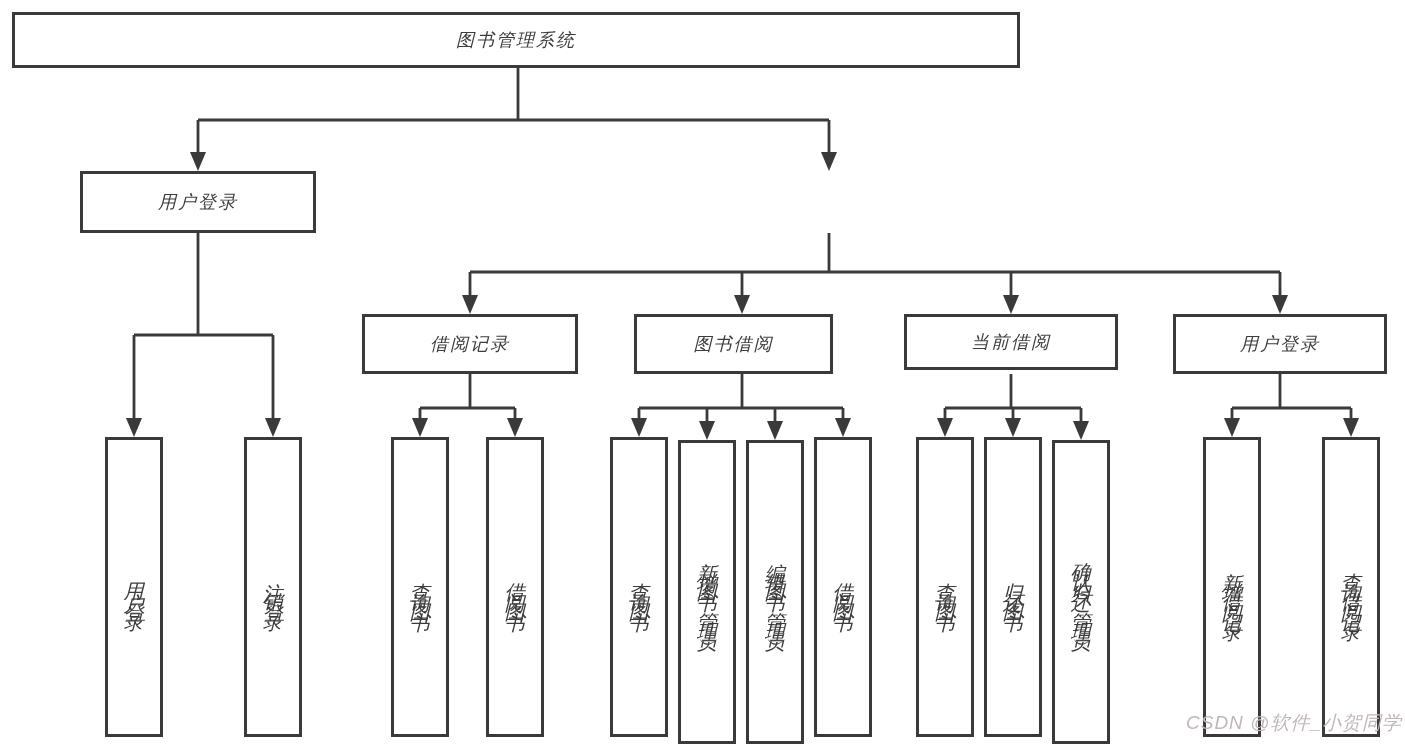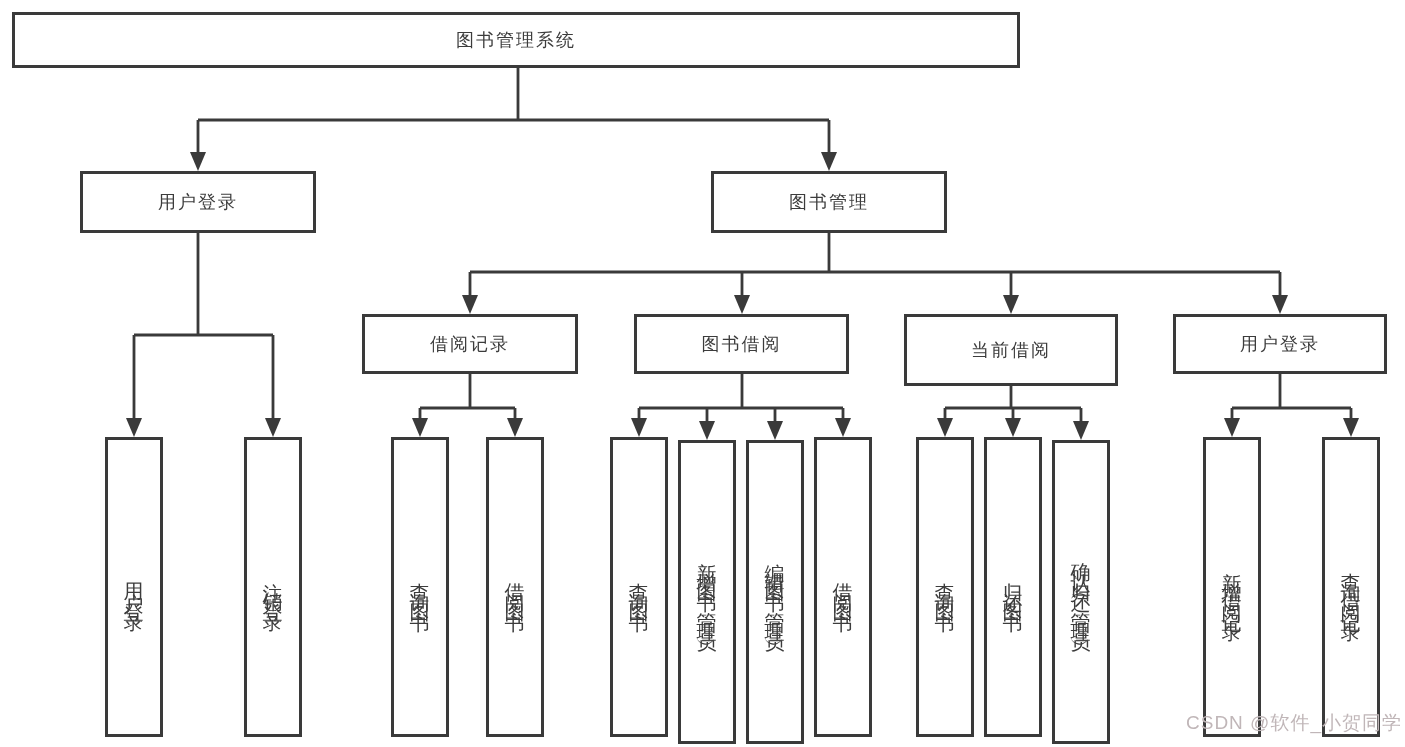--- a/index.html
+++ b/index.html
@@ -1,20 +1,21 @@
 <!DOCTYPE html>
 <html style="--line: #3a3a3a; --text: #3c3c3c; --bg: #ffffff; --wm: #c0b6b8;"><head>
 <meta charset="utf-8">
 <style>
   html,body{margin:0;padding:0;background:#fff;}
   .canvas{
     position:relative;width:1405px;height:747px;
     background:var(--bg,#ffffff);
     font-family:"Liberation Sans","DejaVu Sans",sans-serif;
     overflow:hidden;
+    font-style:italic;
   }
   .connectors{position:absolute;left:0;top:0;width:1405px;height:747px;}
   .connectors path{stroke:var(--line,#3a3a3a);stroke-width:2.8;fill:none;}
   .connectors polygon{fill:var(--line,#3a3a3a);}
   .box{
     position:absolute;background:#fff;
     border:3px solid var(--line,#3a3a3a);
     display:flex;align-items:center;justify-content:center;
     color:var(--text,#3c3c3c);box-sizing:border-box;
   }
@@ -79,31 +80,28 @@
     </g>
   </svg>
 
   <div class="box h-box" style="left:12px;top:12px;width:1008px;height:56px">
     <span>图书管理系统</span>
   </div>
 
   <div class="box h-box" style="left:80px;top:171px;width:236px;height:62px">
     <span>用户登录</span>
   </div>
-  <div class="box h-box" style="left:711px;top:171px;width:236px;height:62px">
-    <span>图书管理</span>
-  </div>
 
   <div class="box h-box" style="left:362px;top:314px;width:216px;height:60px">
     <span>借阅记录</span>
   </div>
-  <div class="box h-box" style="left:634px;top:314px;width:215px;height:60px">
+  <div class="box h-box" style="left:634px;top:314px;width:199px;height:60px">
     <span>图书借阅</span>
   </div>
-  <div class="box h-box" style="left:904px;top:314px;width:214px;height:72px">
+  <div class="box h-box" style="left:904px;top:314px;width:214px;height:56px">
     <span>当前借阅</span>
   </div>
   <div class="box h-box" style="left:1173px;top:314px;width:214px;height:60px">
     <span>用户登录</span>
   </div>
 
   <div class="box leaf" style="left:105px">
     <span>用户登录</span>
   </div>
   <div class="box leaf" style="left:244px">

